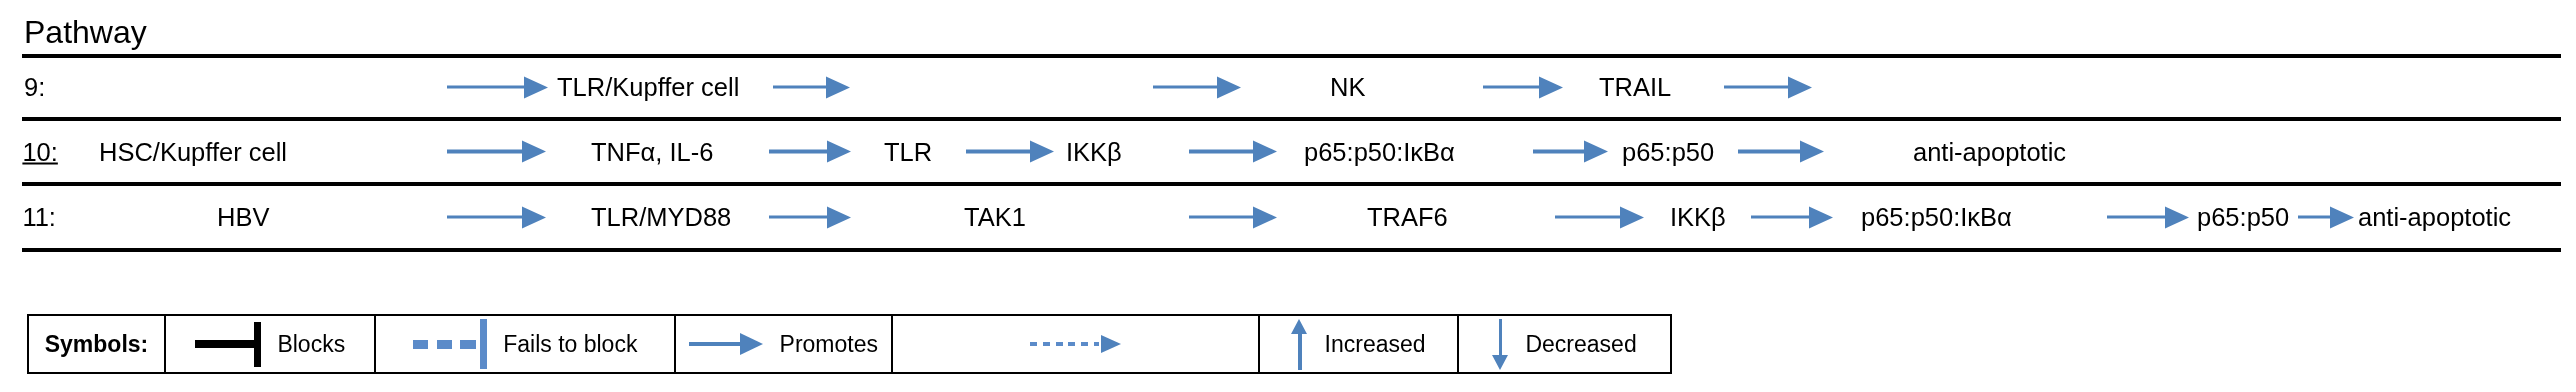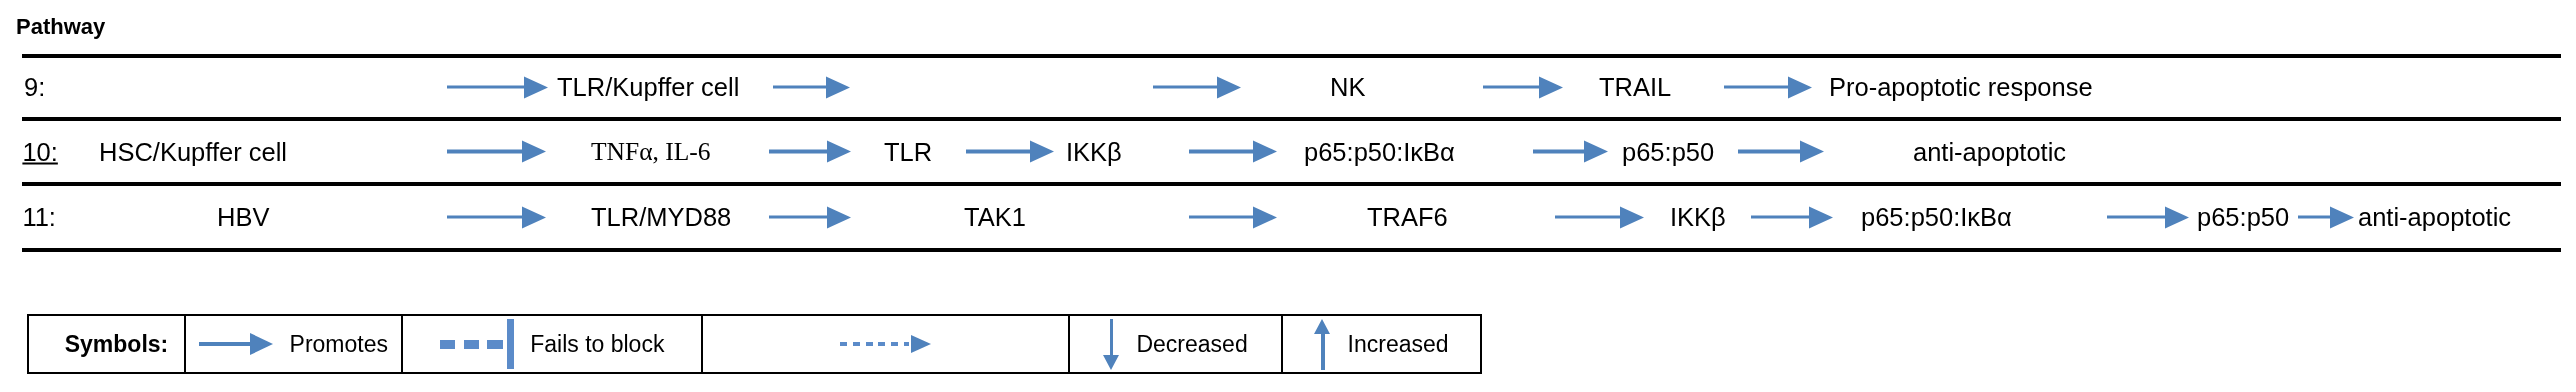--- a/index.html
+++ b/index.html
@@ -1,20 +1,20 @@
 <!DOCTYPE html>
 <html style="font-size:10.2px"><head>
 <meta charset="utf-8">
 <style>
   html,body{margin:0;padding:0;background:#ffffff;}
   body{font-family:"Liberation Sans",sans-serif;color:#000;}
   #canvas{position:relative;width:2576px;height:392px;background:#fff;overflow:hidden;}
 
   
-  .ptitle{position:absolute;left:16px;top:14px;font-size:22px;white-space:nowrap;font-weight:bold;}
+  .ptitle{position:absolute;left:24px;top:14px;font-size:32px;white-space:nowrap;}
   .hrule{position:absolute;left:22.4px;width:2539px;height:3.8px;background:#000;}
   .hrule.r1{top:54px;}
   .hrule.r2{top:117px;}
   .hrule.r3{top:182px;}
   .hrule.r4{top:248px;}
 
   .prow{position:absolute;left:0;width:2576px;}
   .ptext{position:absolute;top:50%;transform:translateY(-50%);font-size:25.5px;white-space:nowrap;}
 
   .parrow{position:absolute;top:50%;transform:translateY(-50%);height:23px;}
@@ -90,30 +90,29 @@
         <span class="ptext" style="left: 1330px;">NK</span>
         <div class="parrow" style="left: 1483px; width: 80px;">
           <i class="shaft"></i>
           <i class="head"></i>
         </div>
         <span class="ptext" style="left: 1599px;">TRAIL</span>
         <div class="parrow" style="left: 1724px; width: 88px;">
           <i class="shaft"></i>
           <i class="head"></i>
         </div>
-        <span class="ptext" style="left: 1829px;">Pro-apoptotic response</span>
       </div>
       <div class="prow" style="top: 121px; height: 61px;">
         <span class="ptext" style="left: 22.4px; text-decoration: underline;">10:</span>
         <span class="ptext" style="left: 99px; text-align: right;">HSC/Kupffer cell</span>
         <div class="parrow" style="left: 447px; width: 99px;">
           <i class="shaft"></i>
           <i class="head"></i>
         </div>
-        <span class="ptext" style="left: 591px; font-family: Liberation Serif, serif;">TNFα, IL-6</span>
+        <span class="ptext" style="left: 591px;">TNFα, IL-6</span>
         <div class="parrow" style="left: 769px; width: 82px;">
           <i class="shaft"></i>
           <i class="head"></i>
         </div>
         <span class="ptext" style="left: 884px;">TLR</span>
         <div class="parrow" style="left: 966px; width: 88px;">
           <i class="shaft"></i>
           <i class="head"></i>
         </div>
         <span class="ptext" style="left: 1066px;">IKKβ</span>
@@ -168,52 +167,59 @@
         <span class="ptext" style="left: 2197px;">p65:p50</span>
         <div class="parrow" style="left: 2298px; width: 56px;">
           <i class="shaft"></i>
           <i class="head"></i>
         </div>
         <span class="ptext" style="left: 2358px;">anti-apoptotic</span>
       </div>
     </div>
 
   <div class="legend">
-      <div class="lcell title" style="width: 135px; margin-left: 20px;">
+      <div class="lcell title" style="width: 135px;">
         <span class="llabel">Symbols:</span>
+      </div>
+      <div class="lcell" style="width: 210px;">
+        <span class="lsym sym-blocks">
+          <i class="a"></i>
+          <i class="b"></i>
+        </span>
+        <span class="llabel">Blocks</span>
+      </div>
+      <div class="lcell" style="width: 300px;">
+        <span class="lsym sym-fails-to-block">
+          <i class="a"></i>
+          <i class="b"></i>
+        </span>
+        <span class="llabel">Fails to block</span>
       </div>
       <div class="lcell" style="width: 217px;">
         <span class="lsym sym-promotes">
           <i class="a"></i>
           <i class="b"></i>
         </span>
         <span class="llabel">Promotes</span>
       </div>
-      <div class="lcell" style="width: 300px;">
-        <span class="lsym sym-fails-to-block">
-          <i class="a"></i>
-          <i class="b"></i>
-        </span>
-        <span class="llabel">Fails to block</span>
-      </div>
       <div class="lcell" style="width: 367px;">
         <span class="lsym sym-fails-to-promote">
           <i class="a"></i>
           <i class="b"></i>
         </span>
       </div>
+      <div class="lcell" style="width: 199px;">
+        <span class="lsym sym-increased">
+          <i class="a"></i>
+          <i class="b"></i>
+        </span>
+        <span class="llabel">Increased</span>
+      </div>
       <div class="lcell" style="width: 213px;">
         <span class="lsym sym-decreased">
           <i class="a"></i>
           <i class="b"></i>
         </span>
         <span class="llabel">Decreased</span>
       </div>
-      <div class="lcell" style="width: 199px;">
-        <span class="lsym sym-increased">
-          <i class="a"></i>
-          <i class="b"></i>
-        </span>
-        <span class="llabel">Increased</span>
-      </div>
     </div>
 </div>
 
 
 </body></html>

